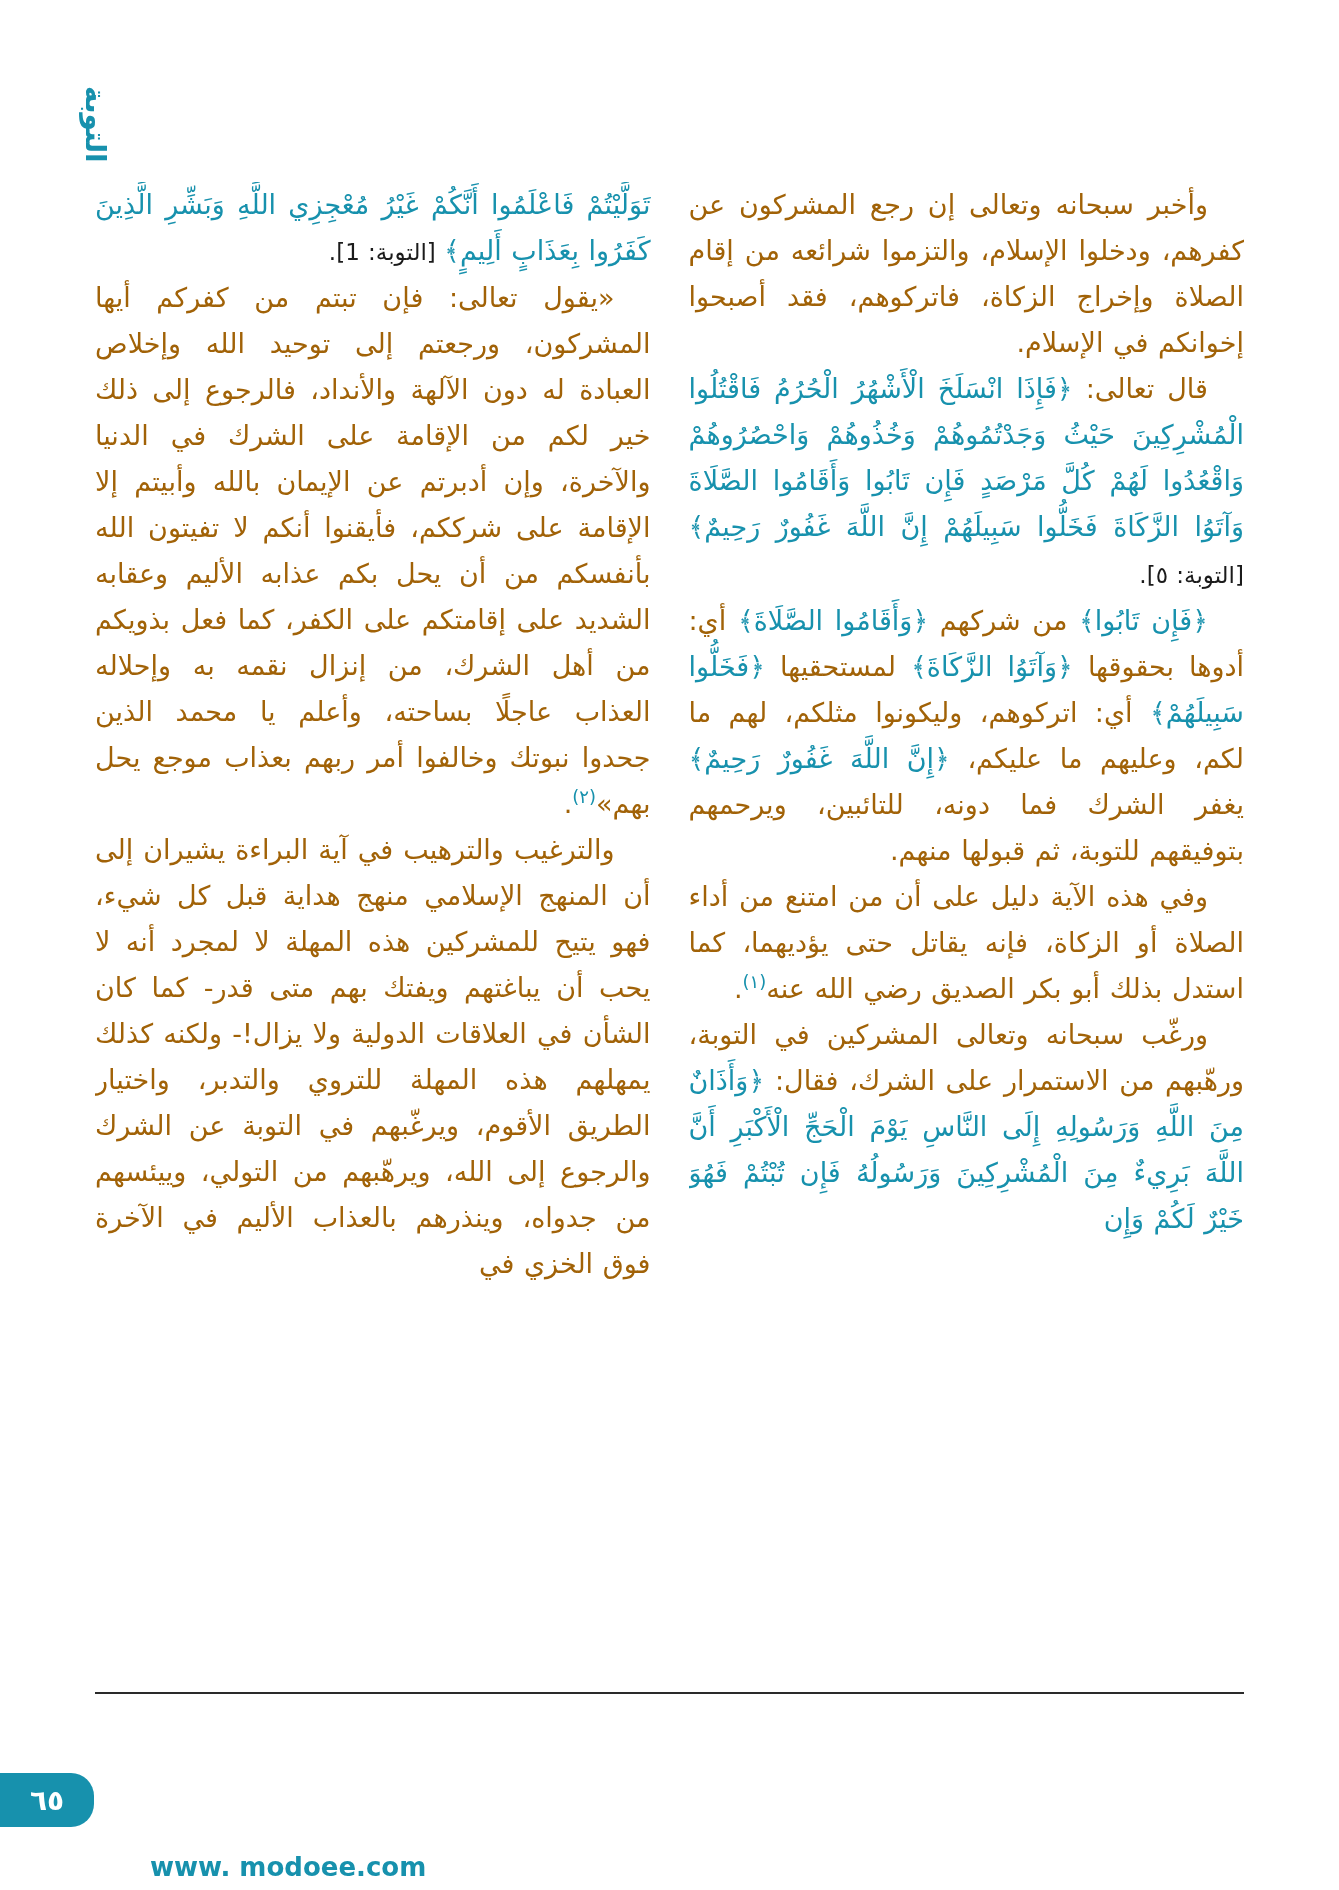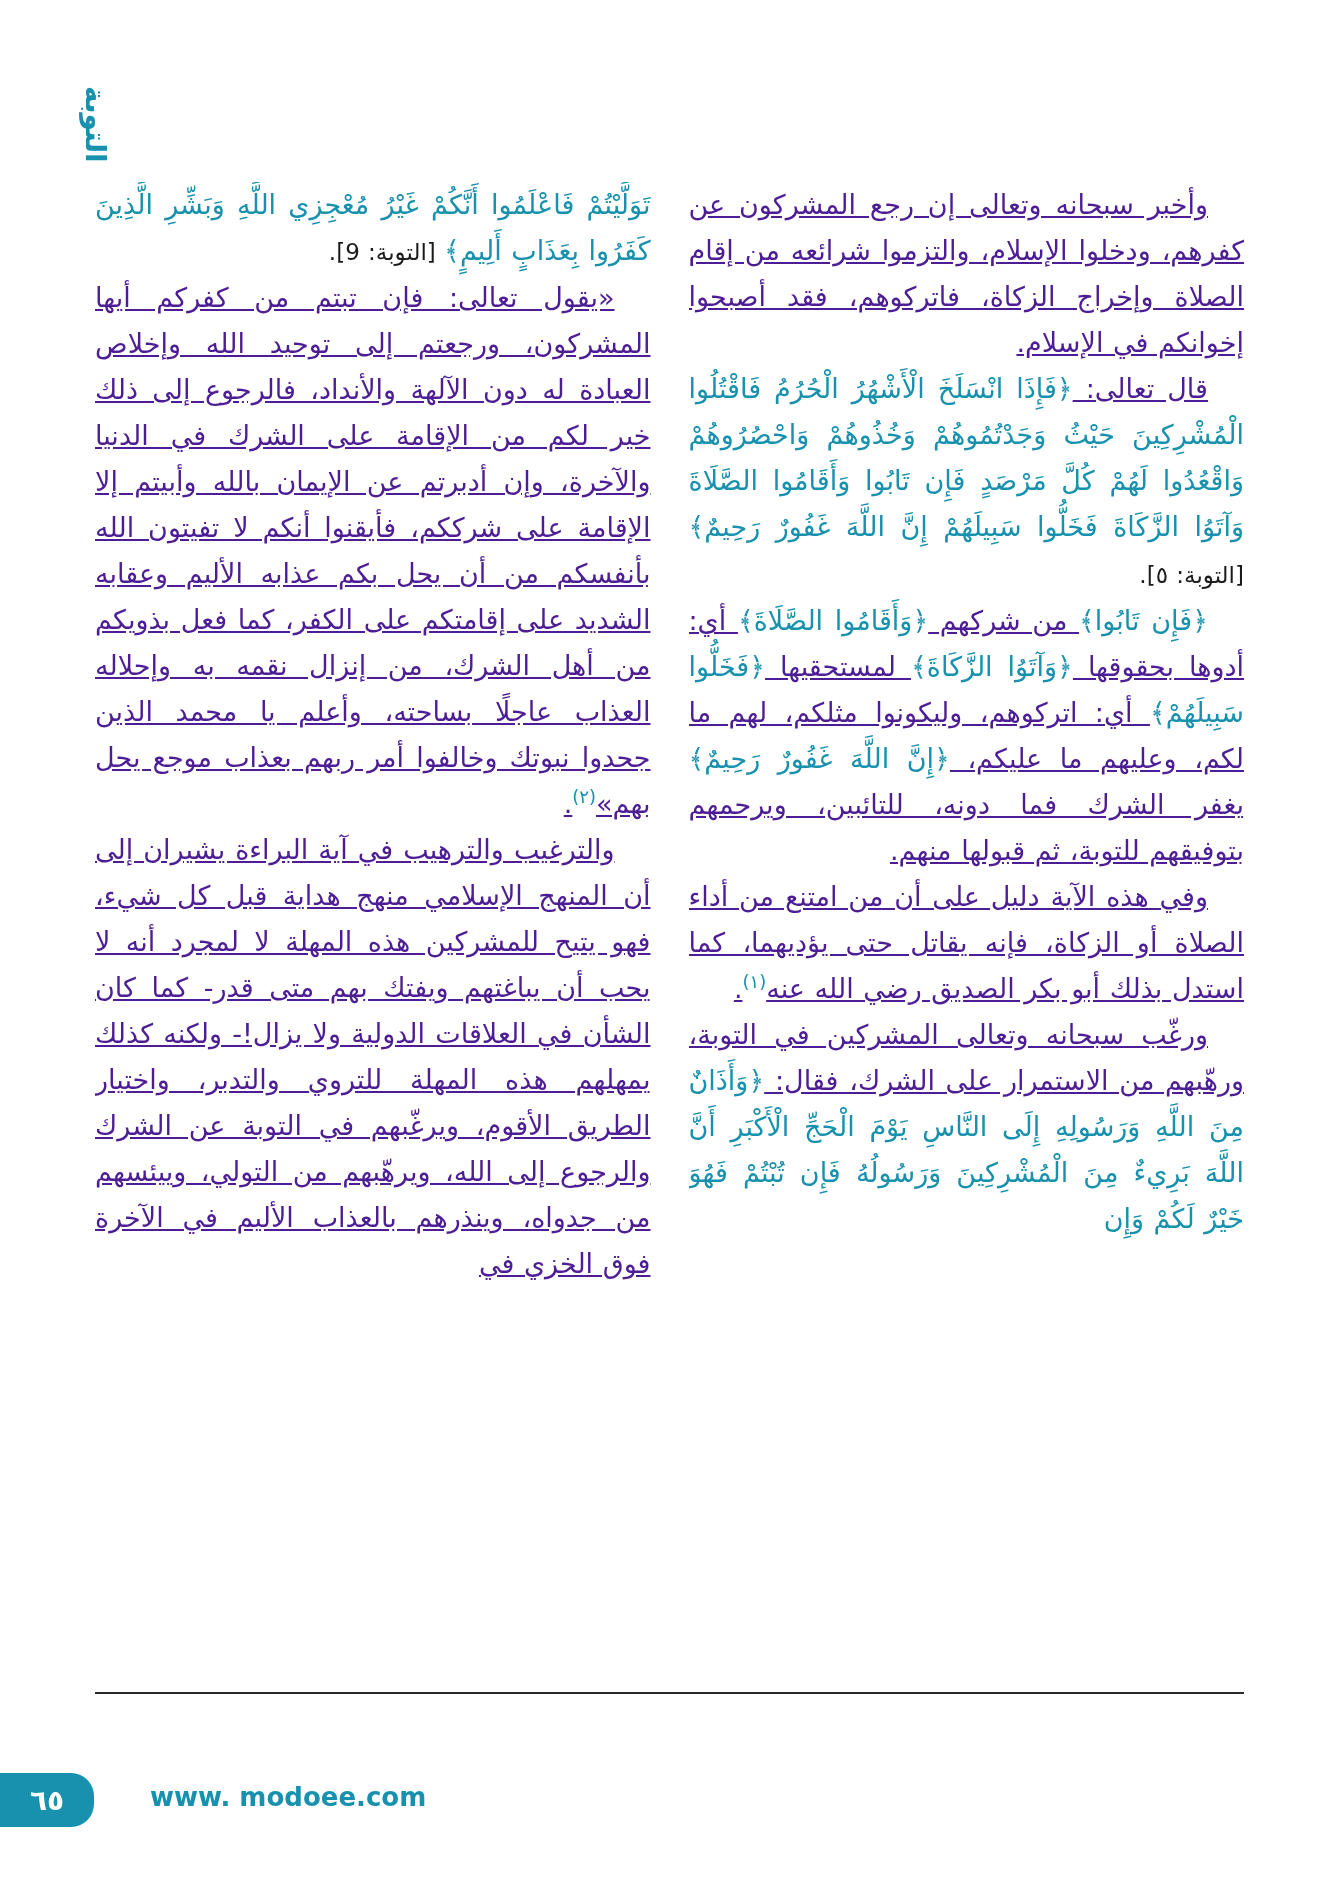--- a/index.html
+++ b/index.html
@@ -48,21 +48,21 @@
   }
   p.para {
     font-size: 27px;
     line-height: 46px;
     text-align: justify;
     color: #1b1b1b;
     text-indent: 36px;
     word-spacing: 1px;
   }
   p.para.no-indent { text-indent: 0; }
-  .run-normal { color: #4c1d95; text-decoration: underline; }
+  .run-normal { color: #a16207; }
   .run-quran  { color: #1791ad; }
   .run-cite   { color: #1b1b1b; font-size: 23px; }
   sup.run-footref {
     color: #1791ad;
     font-size: 18px;
     line-height: 0;
     vertical-align: super;
   }
   
   .footnotes {
@@ -102,21 +102,21 @@
     justify-content: center;
   }
   .page-number {
     color: #ffffff;
     font-size: 28px;
     font-weight: bold;
   }
   .website {
     position: absolute;
     left: 150px;
-    top: 1782px;
+    top: 1852px;
     color: #1791ad;
     font-size: 26px;
     font-weight: bold;
     direction: ltr;
   }
 </style>
 </head>
 <body>
 
 <div class="page">
@@ -125,21 +125,21 @@
 
   <div class="columns">
     <div class="col" id="col-right">
         <p class="para"><span class="run-normal">وأخبر سبحانه وتعالى إن رجع المشركون عن كفرهم، ودخلوا الإسلام، والتزموا شرائعه من إقام الصلاة وإخراج الزكاة، فاتركوهم، فقد أصبحوا إخوانكم في الإسلام.</span></p>
         <p class="para"><span class="run-normal">قال تعالى: </span><span class="run-quran">﴿فَإِذَا انْسَلَخَ الْأَشْهُرُ الْحُرُمُ فَاقْتُلُوا الْمُشْرِكِينَ حَيْثُ وَجَدْتُمُوهُمْ وَخُذُوهُمْ وَاحْصُرُوهُمْ وَاقْعُدُوا لَهُمْ كُلَّ مَرْصَدٍ فَإِن تَابُوا وَأَقَامُوا الصَّلَاةَ وَآتَوُا الزَّكَاةَ فَخَلُّوا سَبِيلَهُمْ إِنَّ اللَّهَ غَفُورٌ رَحِيمٌ﴾</span><span class="run-cite"> [التوبة: ٥].</span></p>
         <p class="para"><span class="run-quran">﴿فَإِن تَابُوا﴾</span><span class="run-normal"> من شركهم </span><span class="run-quran">﴿وَأَقَامُوا الصَّلَاةَ﴾</span><span class="run-normal"> أي: أدوها بحقوقها </span><span class="run-quran">﴿وَآتَوُا الزَّكَاةَ﴾</span><span class="run-normal"> لمستحقيها </span><span class="run-quran">﴿فَخَلُّوا سَبِيلَهُمْ﴾</span><span class="run-normal"> أي: اتركوهم، وليكونوا مثلكم، لهم ما لكم، وعليهم ما عليكم، </span><span class="run-quran">﴿إِنَّ اللَّهَ غَفُورٌ رَحِيمٌ﴾</span><span class="run-normal"> يغفر الشرك فما دونه، للتائبين، ويرحمهم بتوفيقهم للتوبة، ثم قبولها منهم.</span></p>
         <p class="para"><span class="run-normal">وفي هذه الآية دليل على أن من امتنع من أداء الصلاة أو الزكاة، فإنه يقاتل حتى يؤديهما، كما استدل بذلك أبو بكر الصديق رضي الله عنه</span><sup class="run-footref">(١)</sup><span class="run-normal">.</span></p>
         <p class="para"><span class="run-normal">ورغّب سبحانه وتعالى المشركين في التوبة، ورهّبهم من الاستمرار على الشرك، فقال: </span><span class="run-quran">﴿وَأَذَانٌ مِنَ اللَّهِ وَرَسُولِهِ إِلَى النَّاسِ يَوْمَ الْحَجِّ الْأَكْبَرِ أَنَّ اللَّهَ بَرِيءٌ مِنَ الْمُشْرِكِينَ وَرَسُولُهُ فَإِن تُبْتُمْ فَهُوَ خَيْرٌ لَكُمْ وَإِن</span></p>
       </div>
     <div class="col" id="col-left">
-        <p class="para no-indent"><span class="run-quran">تَوَلَّيْتُمْ فَاعْلَمُوا أَنَّكُمْ غَيْرُ مُعْجِزِي اللَّهِ وَبَشِّرِ الَّذِينَ كَفَرُوا بِعَذَابٍ أَلِيمٍ﴾</span><span class="run-cite"> [التوبة: 9].</span></p>
+        <p class="para no-indent"><span class="run-quran">تَوَلَّيْتُمْ فَاعْلَمُوا أَنَّكُمْ غَيْرُ مُعْجِزِي اللَّهِ وَبَشِّرِ الَّذِينَ كَفَرُوا بِعَذَابٍ أَلِيمٍ﴾</span><span class="run-cite"> [التوبة: 1].</span></p>
         <p class="para"><span class="run-normal">«يقول تعالى: فإن تبتم من كفركم أيها المشركون، ورجعتم إلى توحيد الله وإخلاص العبادة له دون الآلهة والأنداد، فالرجوع إلى ذلك خير لكم من الإقامة على الشرك في الدنيا والآخرة، وإن أدبرتم عن الإيمان بالله وأبيتم إلا الإقامة على شرككم، فأيقنوا أنكم لا تفيتون الله بأنفسكم من أن يحل بكم عذابه الأليم وعقابه الشديد على إقامتكم على الكفر، كما فعل بذويكم من أهل الشرك، من إنزال نقمه به وإحلاله العذاب عاجلًا بساحته، وأعلم يا محمد الذين جحدوا نبوتك وخالفوا أمر ربهم بعذاب موجع يحل بهم»</span><sup class="run-footref">(٢)</sup><span class="run-normal">.</span></p>
         <p class="para"><span class="run-normal">والترغيب والترهيب في آية البراءة يشيران إلى أن المنهج الإسلامي منهج هداية قبل كل شيء، فهو يتيح للمشركين هذه المهلة لا لمجرد أنه لا يحب أن يباغتهم ويفتك بهم متى قدر- كما كان الشأن في العلاقات الدولية ولا يزال!- ولكنه كذلك يمهلهم هذه المهلة للتروي والتدبر، واختيار الطريق الأقوم، ويرغّبهم في التوبة عن الشرك والرجوع إلى الله، ويرهّبهم من التولي، وييئسهم من جدواه، وينذرهم بالعذاب الأليم في الآخرة فوق الخزي في</span></p>
       </div>
   </div>
 
   <div class="footnotes">
     <div class="fn-rule"></div>
     <div class="fn-row">
     </div>
   </div>

